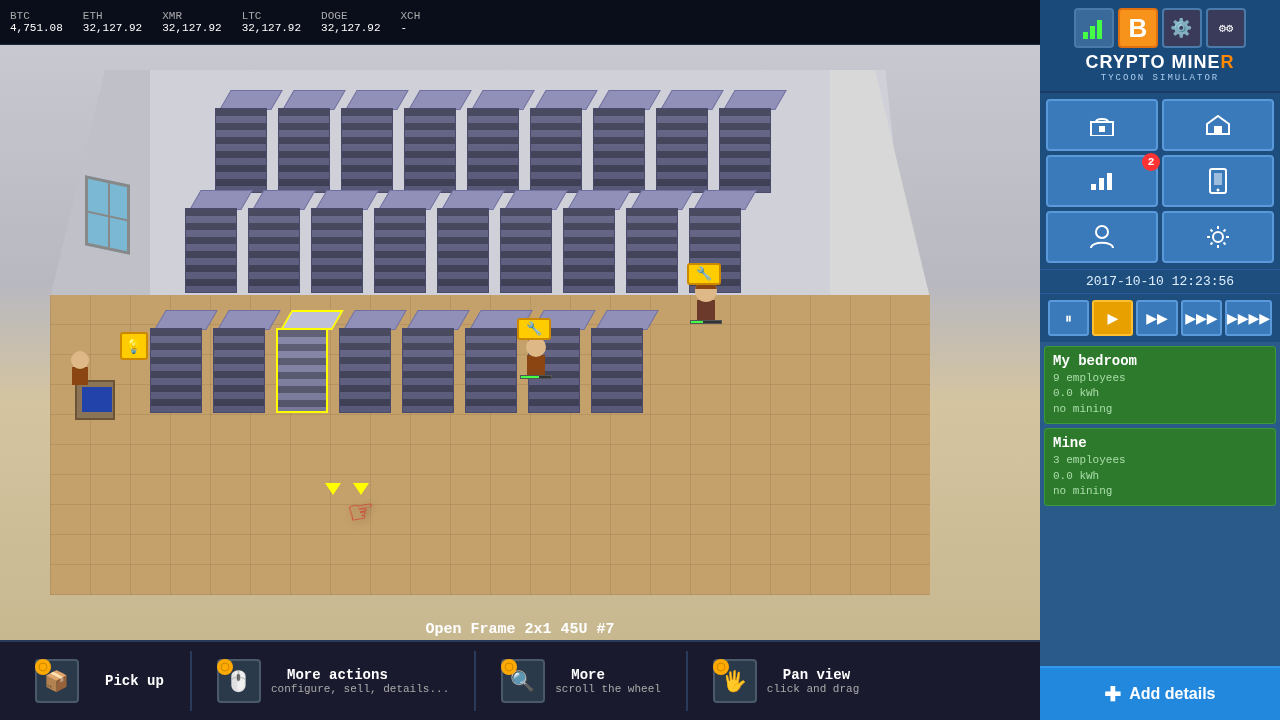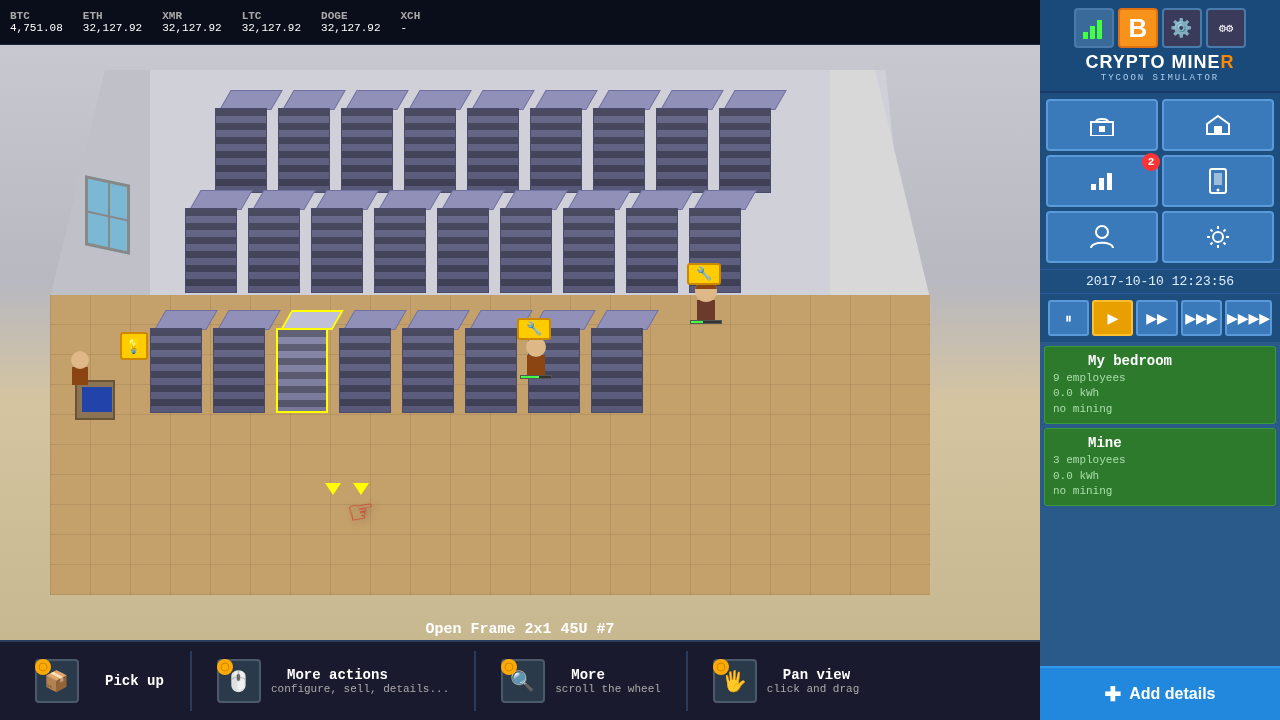--- a/index.html
+++ b/index.html
@@ -36,21 +36,21 @@
       gap: 20px;
     }
     .crypto-item {
       display: flex;
       flex-direction: column;
       align-items: flex-start;
     }
     .crypto-name {
       font-size: 11px;
       color: #aaaaaa;
-      font-weight: bold;
+      font-weight: normal;
     }
     .crypto-value {
       font-size: 11px;
       color: #ffffff;
     }
 
     
     #game-area {
       position: absolute;
       top: 45px;
@@ -299,21 +299,20 @@
       border: 1px solid #3a9a3a;
       border-radius: 3px;
       padding: 6px 8px;
       cursor: pointer;
     }
     .facility-name {
       font-size: 14px;
       font-weight: bold;
       color: white;
       margin-bottom: 2px;
-      margin-left: 35px;
     }
     .facility-stat {
       font-size: 11px;
       color: #aaddaa;
       line-height: 1.4;
     }
 
     
     .add-facility-btn {
       background: #2288dd;

